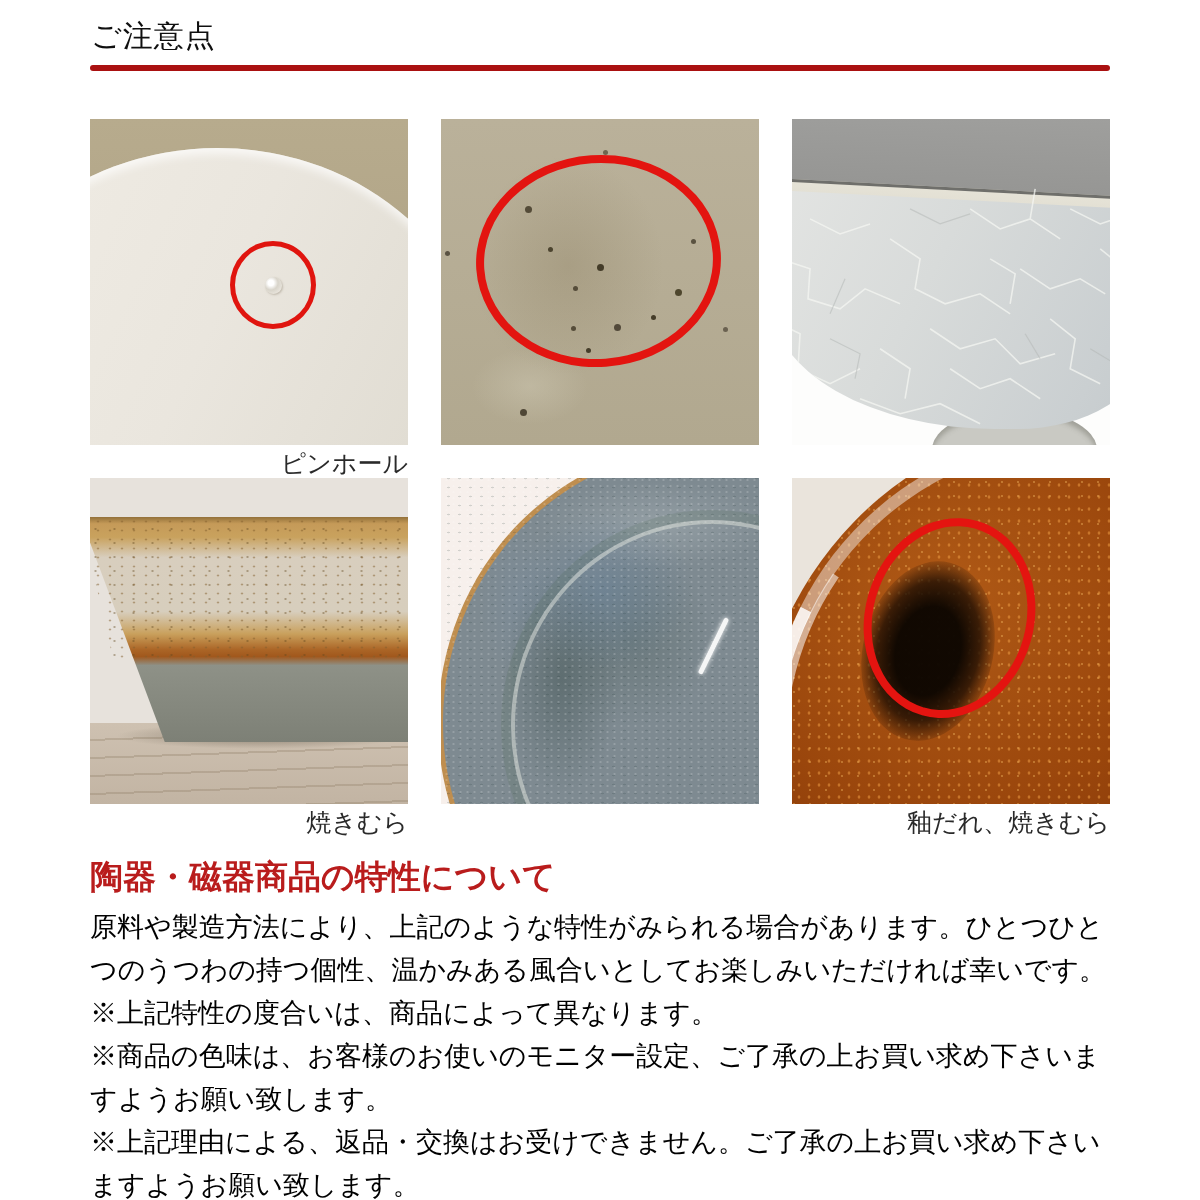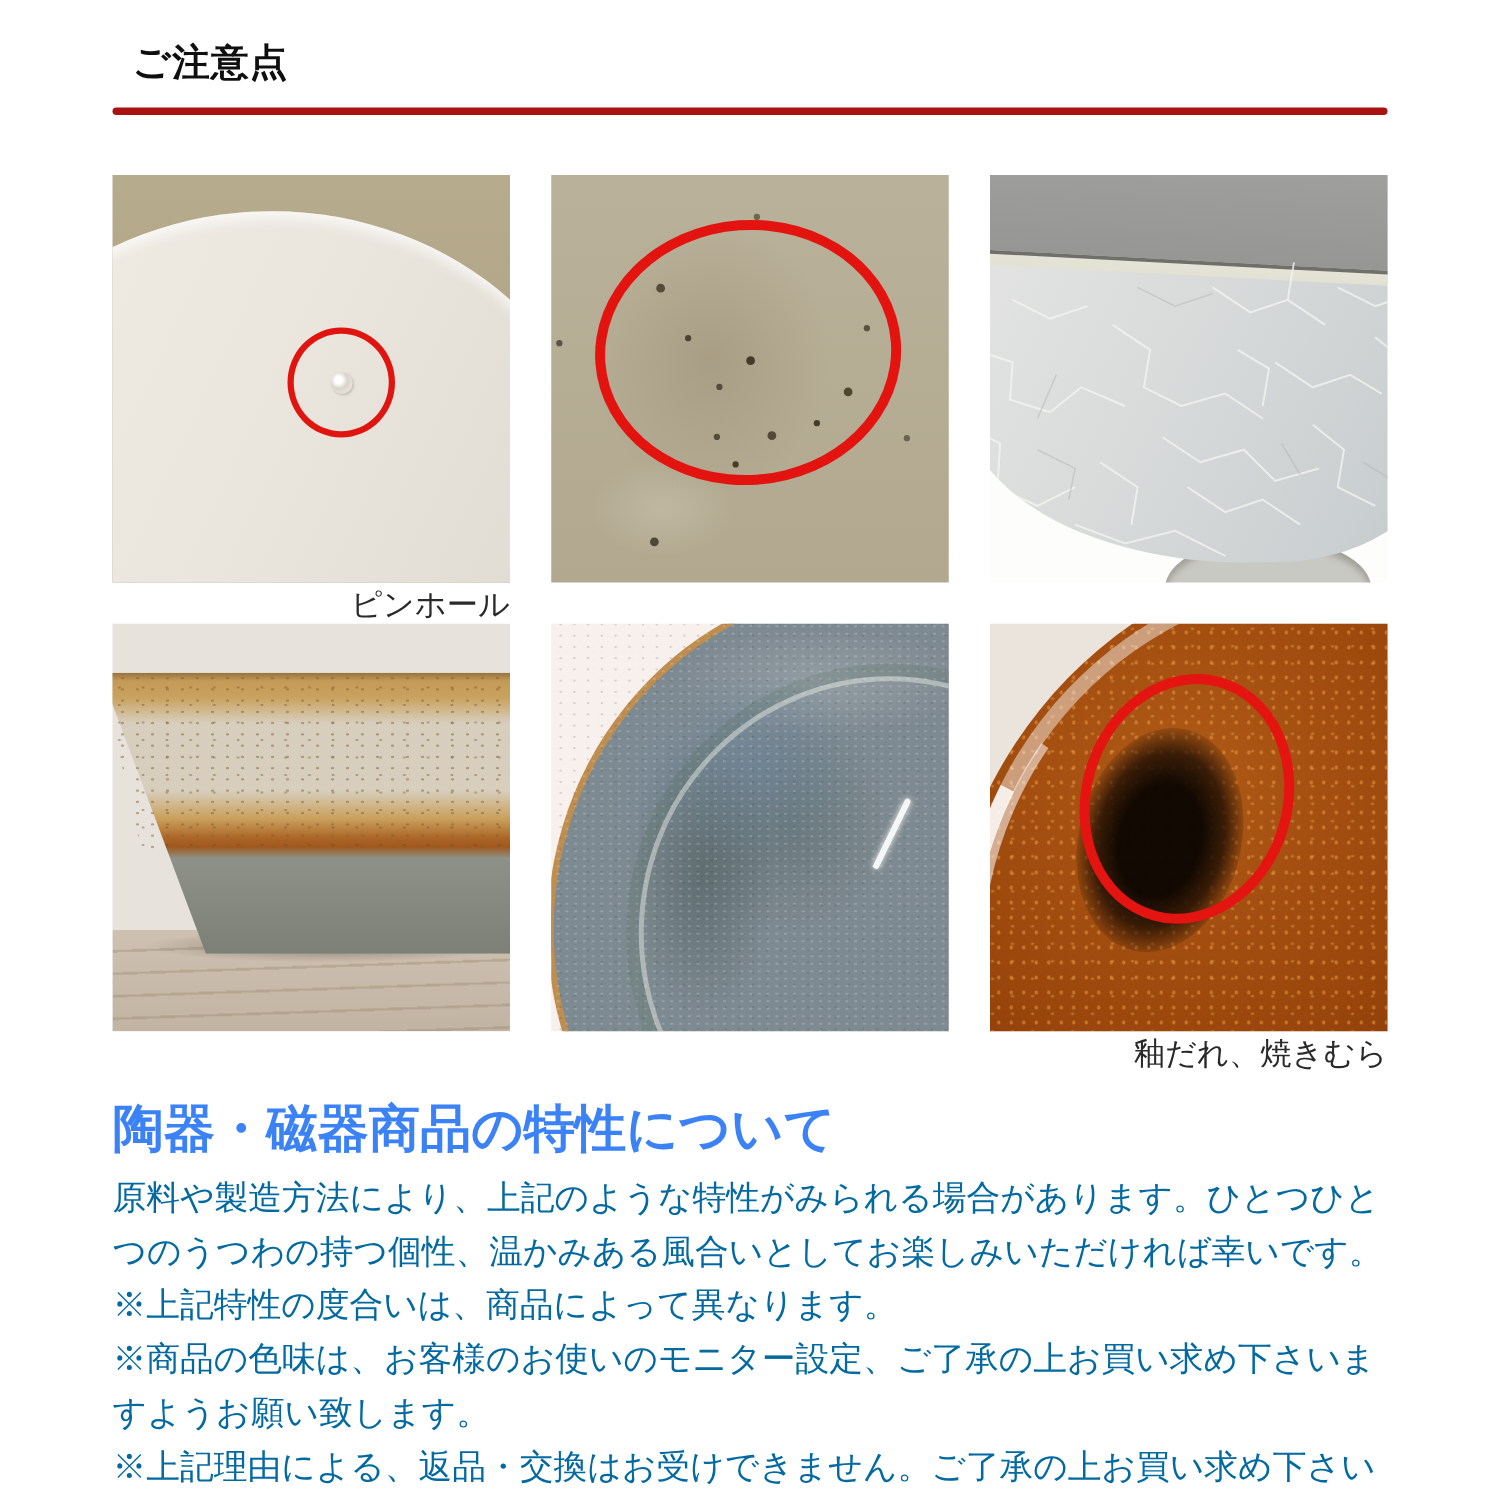--- a/index.html
+++ b/index.html
@@ -3,21 +3,21 @@
 <meta charset="utf-8">
 <style>
   * { box-sizing: border-box; }
   html,body { margin:0; padding:0; }
   body {
     width:1200px; height:1200px; background:#ffffff;
     font-family:"Liberation Sans", sans-serif; color:#1c1c1c; overflow:hidden;
   }
   .page { padding:16px 90px 0 90px; }
 
-  .title { font-size:30px; font-weight:700; color:#0f0f0f; margin:16px; line-height:38px; letter-spacing:1px; }
+  .title { font-size:30px; font-weight:400; color:#0f0f0f; margin:1px; line-height:38px; letter-spacing:1px; }
   .rule { height:6px; background:#aa1111; border-radius:3px; margin-top:10px; }
 
   .grid { margin-top:48px; display:grid; grid-template-columns:repeat(3,1fr); column-gap:33px; }
   figure { margin:0; }
   .photo { position:relative; height:326px; overflow:hidden; background:#ddd; }
   figcaption { font-size:25px; line-height:30px; margin-top:3px; text-align:right; color:#2a2a2a; }
 
   
   .f1 { background:linear-gradient(180deg,#b7ab8d,#ab9e81); }
   .f1 .cup { position:absolute; left:-45%; top:9%; width:170%; height:150%; border-radius:50%;
@@ -110,22 +110,22 @@
   .f6 .glare { position:absolute; left:-8%; top:-14%; width:200%; height:200%; border-radius:50%;
     border:12px solid transparent; border-left-color:rgba(255,255,255,.9); border-top-color:rgba(255,255,255,.45);
     transform:rotate(-18deg); }
   .f6 .glare2 { position:absolute; left:-4%; top:-10%; width:188%; height:188%; border-radius:50%;
     border:7px solid transparent; border-left-color:rgba(255,255,255,.55); transform:rotate(-10deg); }
   .f6 .ring { position:absolute; left:23%; top:12%; width:53%; height:62%;
     border:8px solid #e41410; border-radius:50%; transform:rotate(16deg); }
 
   
   .notes { margin-top:18px; }
-  .notes h2 { font-size:41px; font-weight:700; margin:0 0 6px 0; color:#3b82f6; }
-  .notes p { font-size:27px; line-height:43px; margin:0; color:#0369a1; }
+  .notes h2 { font-size:33px; font-weight:700; margin:0 0 6px 0; color:#b91c1c; }
+  .notes p { font-size:27px; line-height:43px; margin:0; color:#000000; }
 </style>
 </head>
 <body>
 
 <div class="page">
 
   <h1 class="title">ご注意点</h1>
   <div class="rule"></div>
 
   <div class="grid">
@@ -181,20 +181,21 @@
       </div>
     </figure>
 
     <figure>
       <div class="photo f4">
         <div class="floor"></div>
         <div class="shadow"></div>
         <div class="bowl"></div>
         <div class="speck"></div>
       </div>
+      <figcaption>焼きむら</figcaption>
     </figure>
 
     <figure>
       <div class="photo f5">
         <div class="plate">
           <div class="grain"></div>
         </div>
         <div class="innerring"></div>
         <div class="streak"></div>
       </div>

